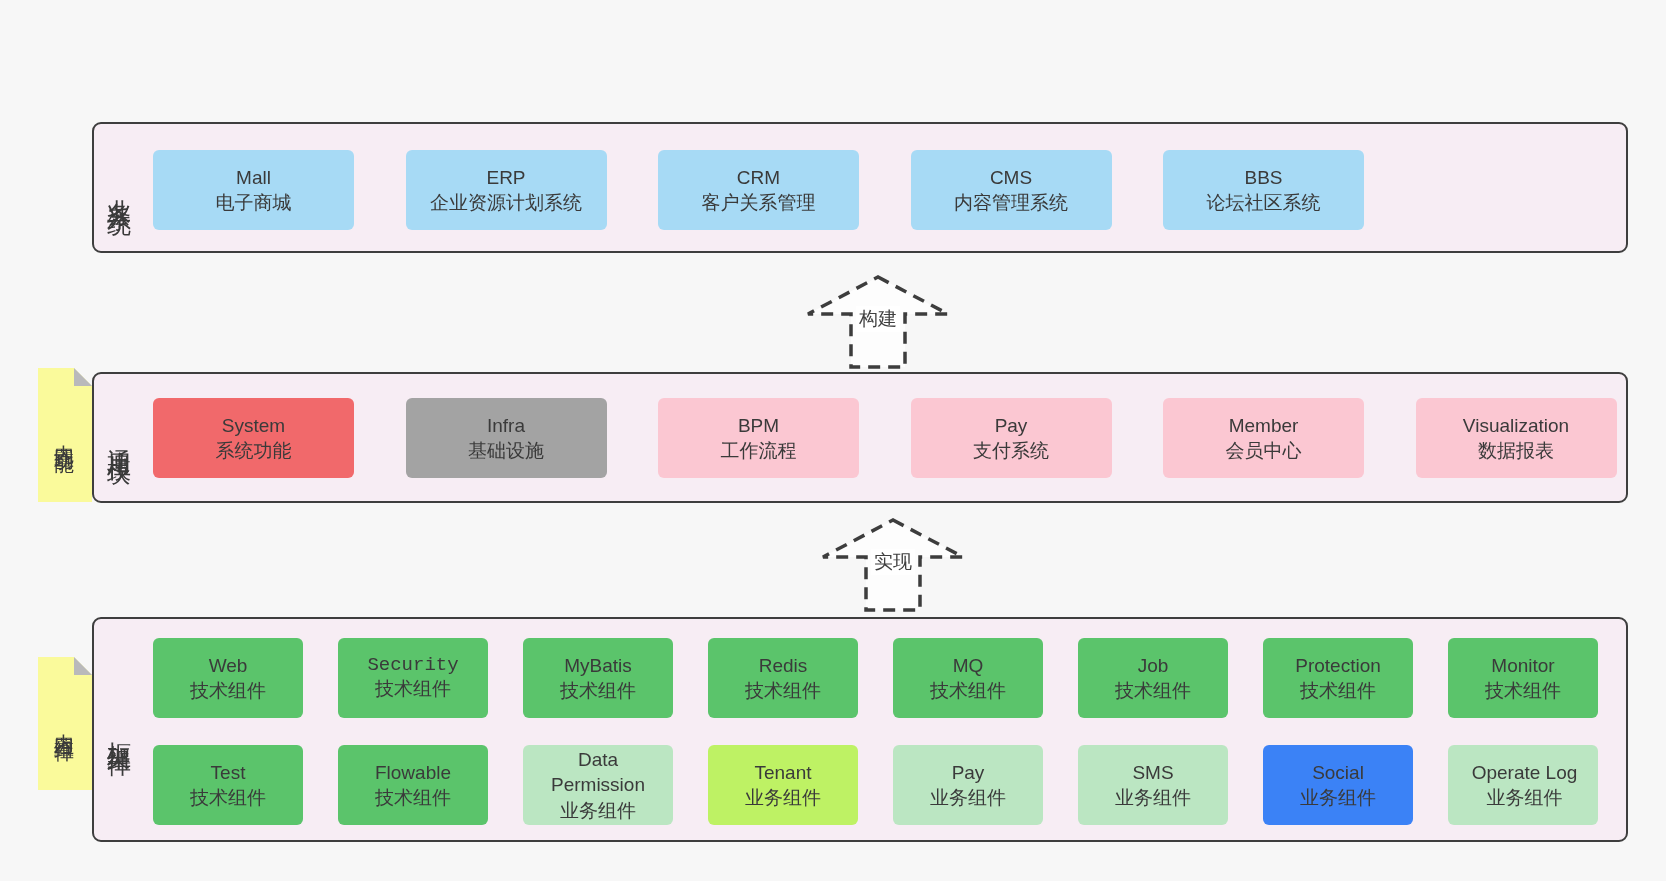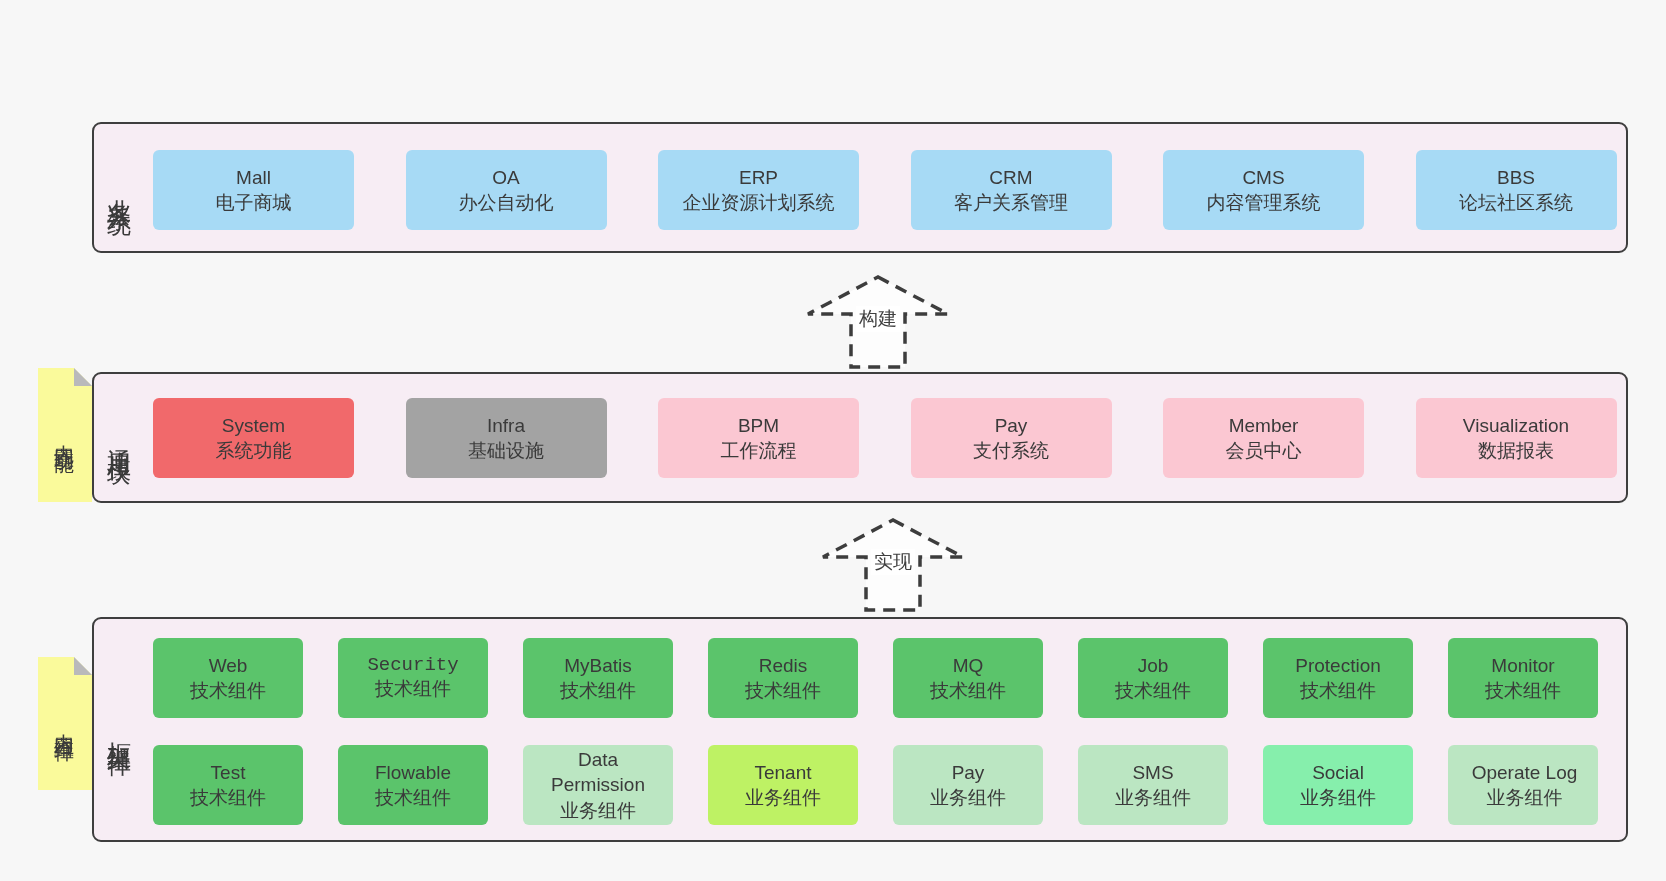--- a/index.html
+++ b/index.html
@@ -90,24 +90,20 @@
 <body>
 
 <div class="panel" id="panel-business">
   <div class="panel-label">业务系统</div>
   <div class="row row-business">
     <div class="box box-l" style="background: rgb(167, 218, 245);">
       <div>Mall</div>
       <div>电子商城</div>
     </div>
     <div class="box box-l" style="background: rgb(167, 218, 245);">
-      <div>OA</div>
-      <div>办公自动化</div>
-    </div>
-    <div class="box box-l" style="background: rgb(167, 218, 245);">
       <div>ERP</div>
       <div>企业资源计划系统</div>
     </div>
     <div class="box box-l" style="background: rgb(167, 218, 245);">
       <div>CRM</div>
       <div>客户关系管理</div>
     </div>
     <div class="box box-l" style="background: rgb(167, 218, 245);">
       <div>CMS</div>
       <div>内容管理系统</div>
@@ -227,21 +223,21 @@
       <div>业务组件</div>
     </div>
     <div class="box box-s" style="background: rgb(187, 230, 194);">
       <div>Pay</div>
       <div>业务组件</div>
     </div>
     <div class="box box-s" style="background: rgb(187, 230, 194);">
       <div>SMS</div>
       <div>业务组件</div>
     </div>
-    <div class="box box-s" style="background: #86efac;">
+    <div class="box box-s" style="background: #3b82f6;">
       <div>Social</div>
       <div>业务组件</div>
     </div>
     <div class="box box-s" style="background: rgb(187, 230, 194); padding-left: 9px;">
       <div>Operate Log</div>
       <div>业务组件</div>
     </div>
   </div>
 </div>
 

